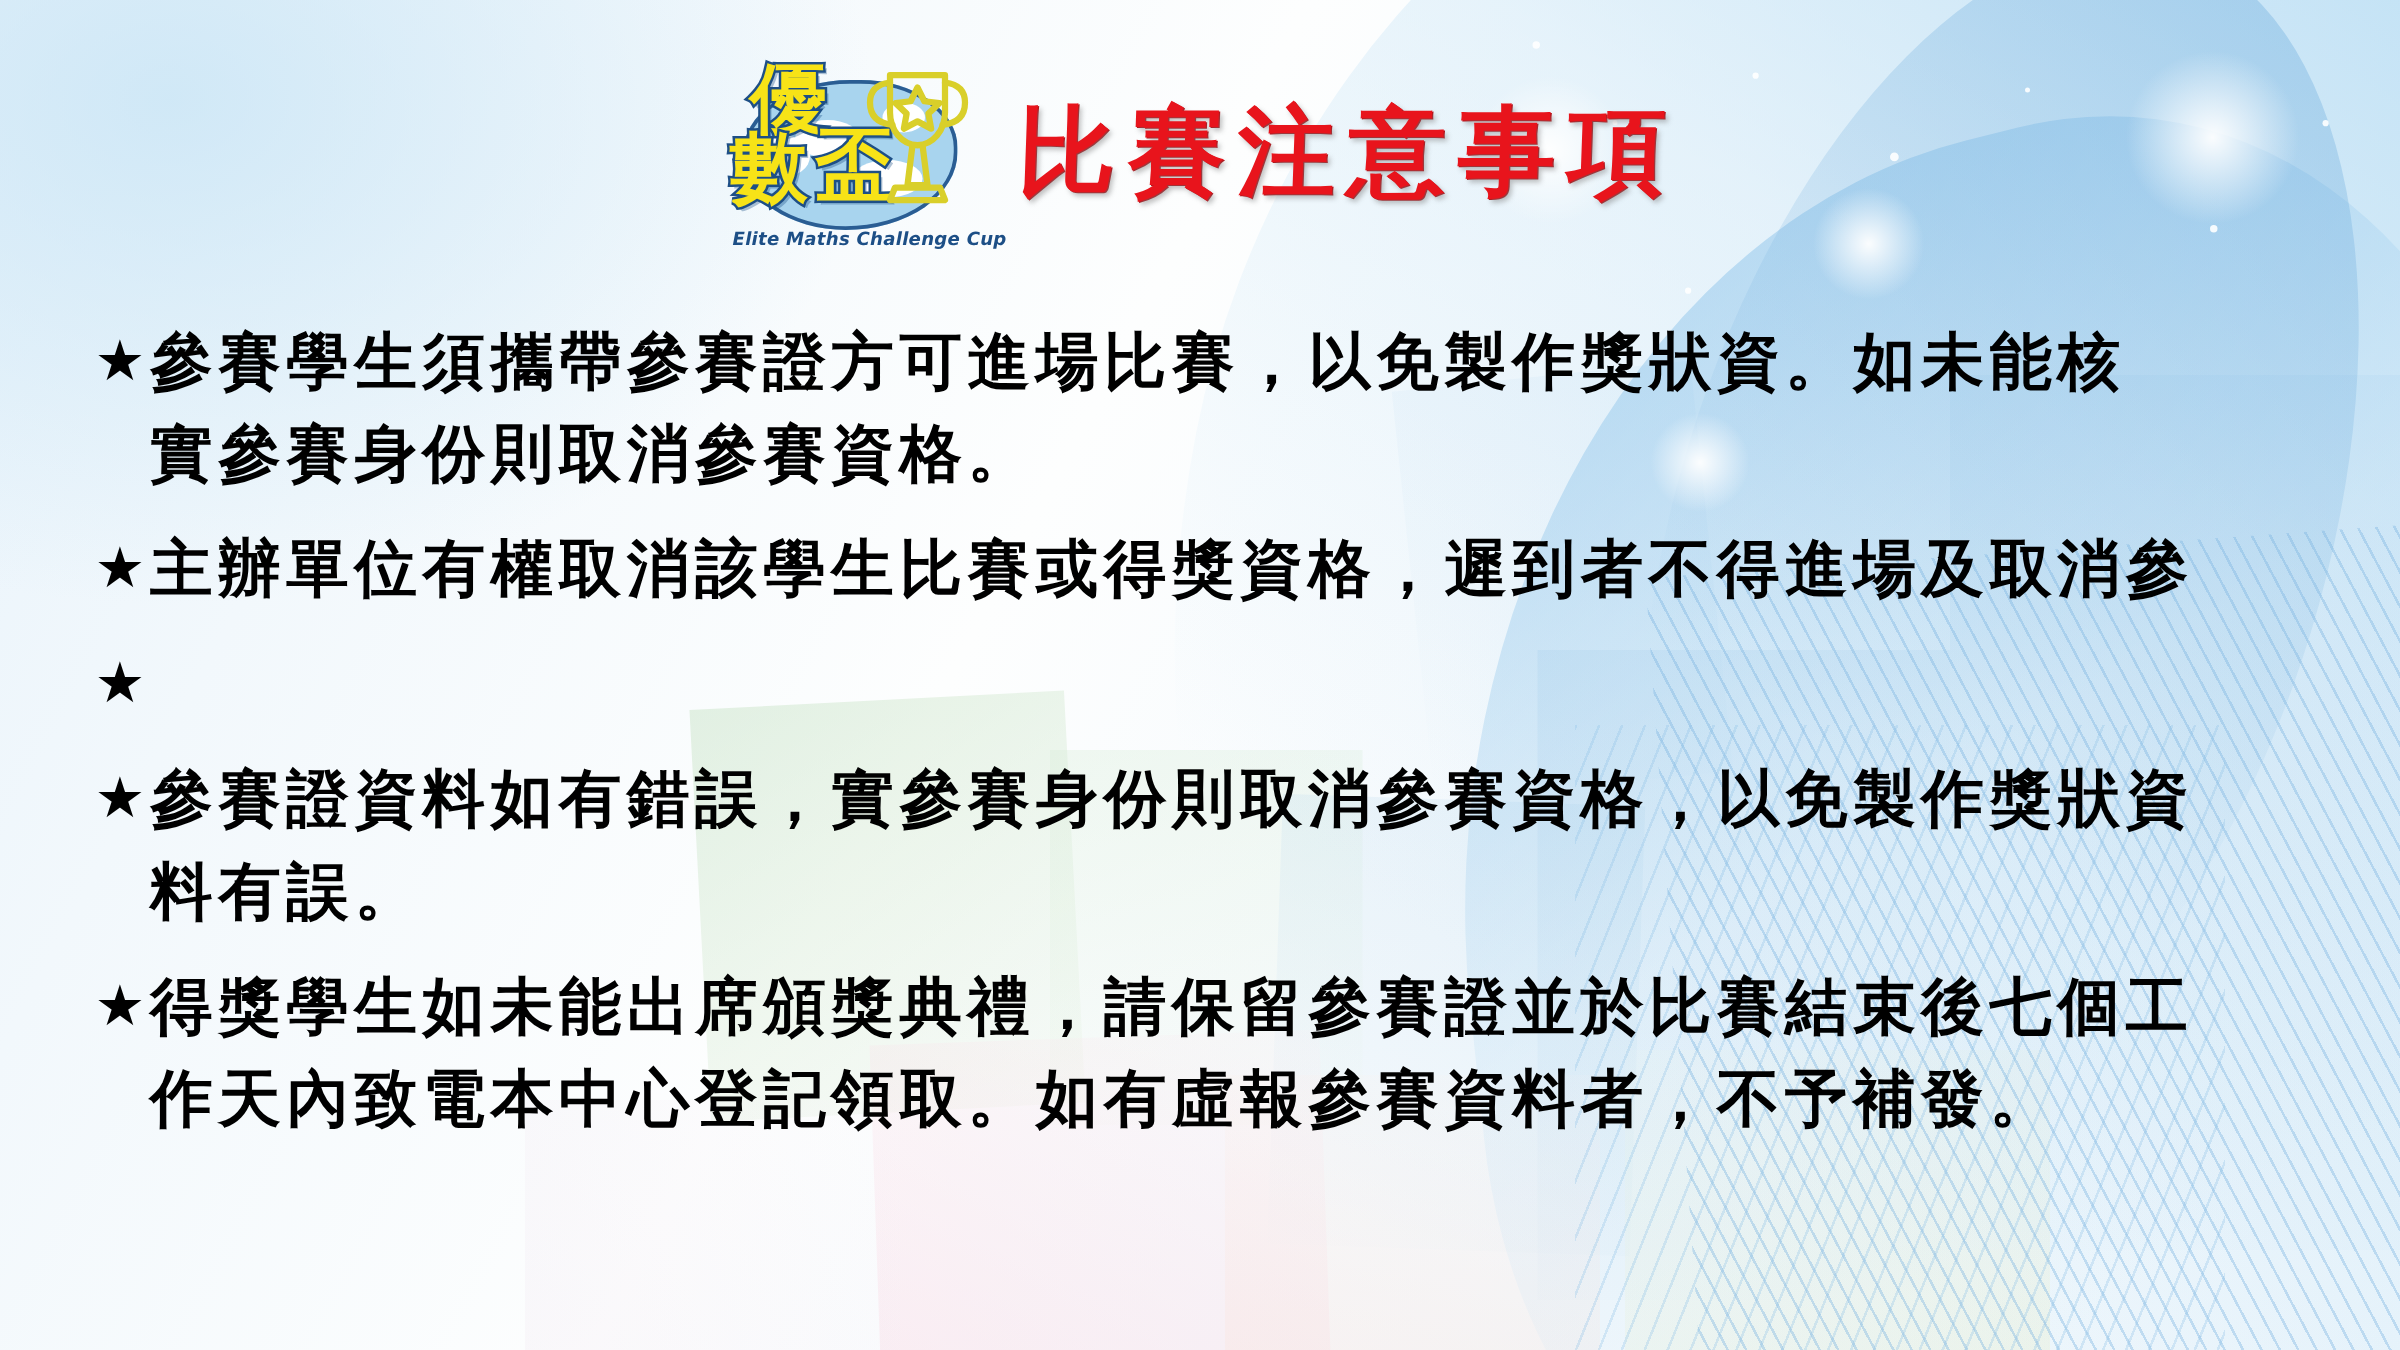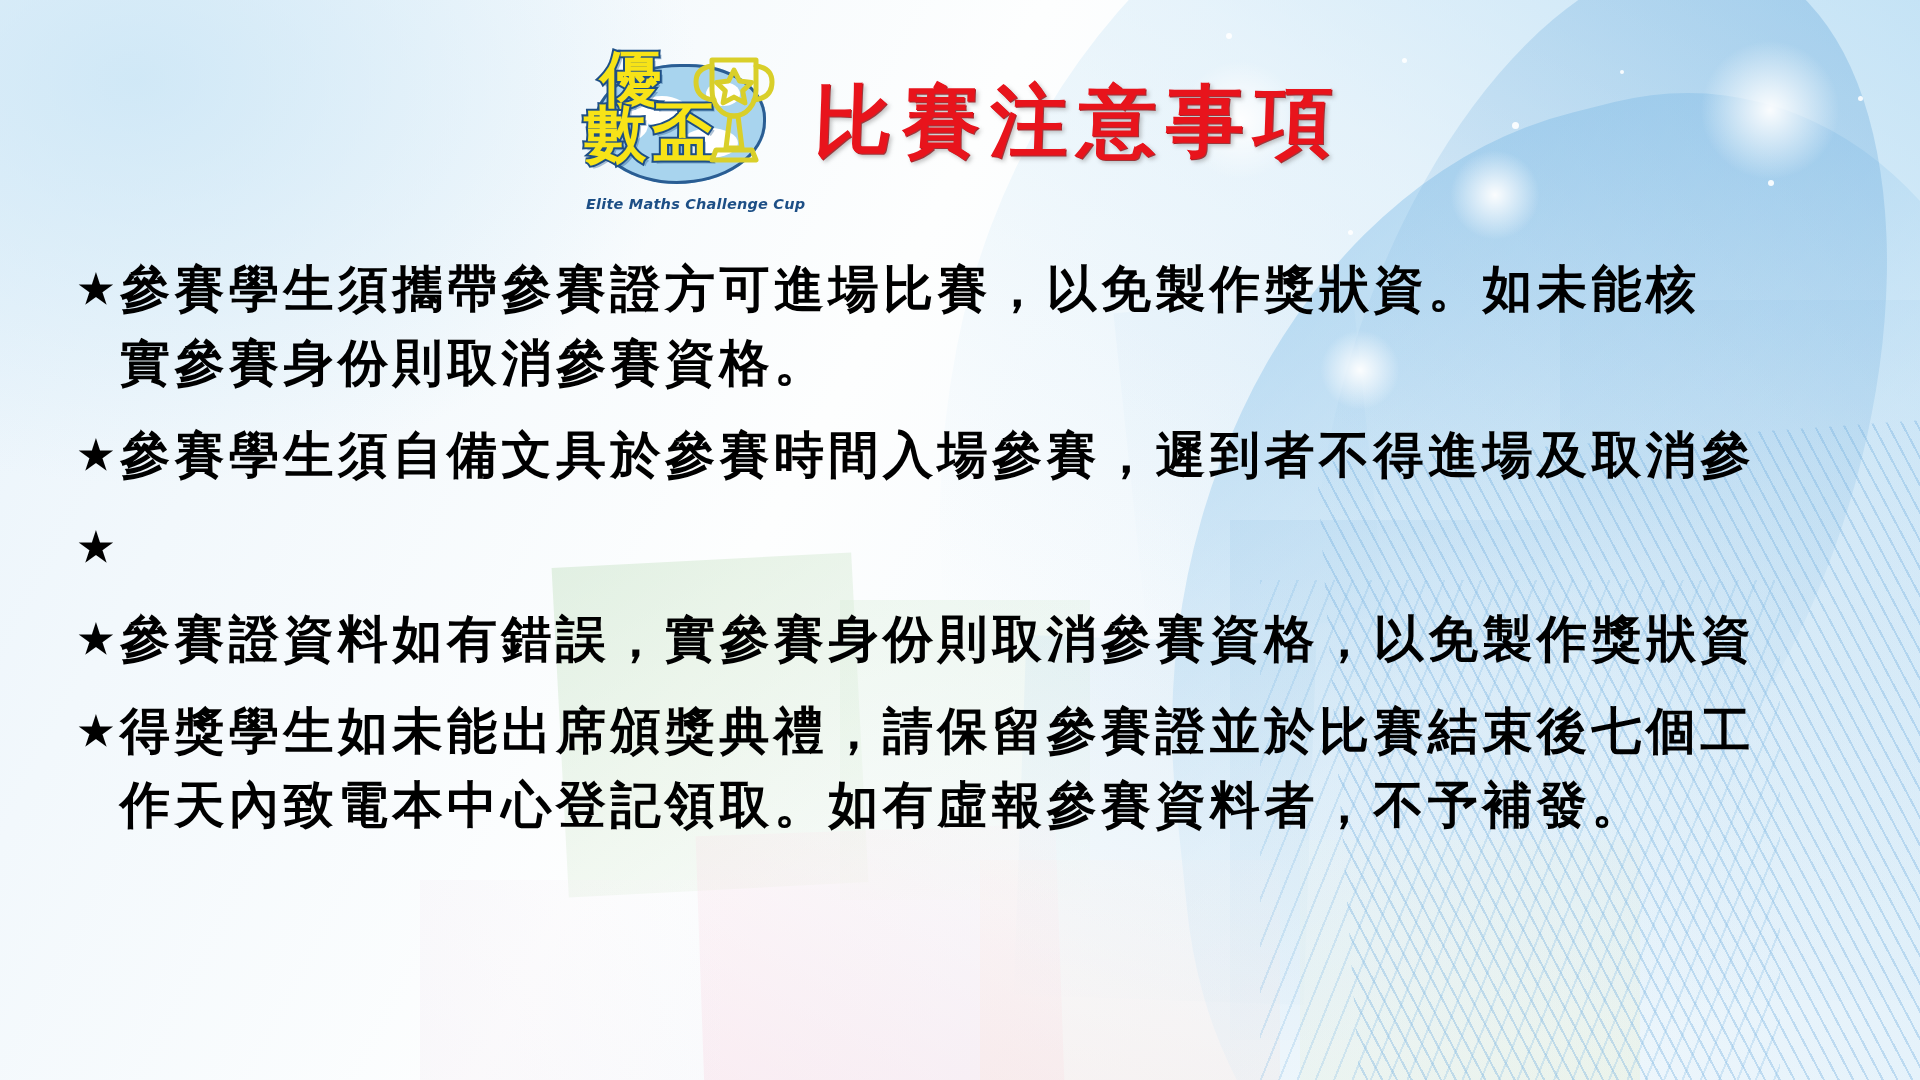--- a/index.html
+++ b/index.html
@@ -106,21 +106,21 @@
     text-shadow:3px 3px 0 rgba(30,79,134,.35);
   }
   .logo-cn.c1 { left:22px;  top:-4px; font-size:62px; }
   .logo-cn.c2 { left:6px;   top:50px; font-size:62px; }
   .logo-cn.c3 { left:74px;  top:48px; font-size:62px; }
 
   
   #logo svg.trophy { position:absolute; left:108px; top:4px; z-index:5; }
 
   #logo .logo-sub {
-    position:absolute; left:8px; top:154px; width:210px;
+    position:absolute; left:8px; top:142px; width:210px;
     text-align:right;
     font-family:"DejaVu Sans", sans-serif;
     font-weight:bold; font-style:italic;
     font-size:14.5px; color:#1d4f86;
     letter-spacing:.2px; white-space:nowrap;
   }
 
   
   #title {
     font-family:"DejaVu Serif", serif;
@@ -244,33 +244,37 @@
           <span class="txt">參賽學生須攜帶參賽證方可進場比賽，以免製作獎狀資。如未能核</span>
         </div>
         <div class="row cont">
           <span class="star">★</span>
           <span class="txt">實參賽身份則取消參賽資格。</span>
         </div>
       </div>
       <div class="bullet">
         <div class="row">
           <span class="star">★</span>
-          <span class="txt">參賽學生須自備文具於參賽時間入場參賽，遲到者不得進場及取消參</span>
+          <span class="txt">主辦單位有權取消該學生比賽或得獎資格，遲到者不得進場及取消參</span>
         </div>
       </div>
       <div class="bullet">
         <div class="row">
           <span class="star">★</span>
         </div>
       </div>
       <div class="bullet">
         <div class="row">
           <span class="star">★</span>
           <span class="txt">參賽證資料如有錯誤，實參賽身份則取消參賽資格，以免製作獎狀資</span>
         </div>
+        <div class="row cont">
+          <span class="star">★</span>
+          <span class="txt">料有誤。</span>
+        </div>
       </div>
       <div class="bullet">
         <div class="row">
           <span class="star">★</span>
           <span class="txt">得獎學生如未能出席頒獎典禮，請保留參賽證並於比賽結束後七個工</span>
         </div>
         <div class="row cont">
           <span class="star">★</span>
           <span class="txt">作天內致電本中心登記領取。如有虛報參賽資料者，不予補發。</span>
         </div>

